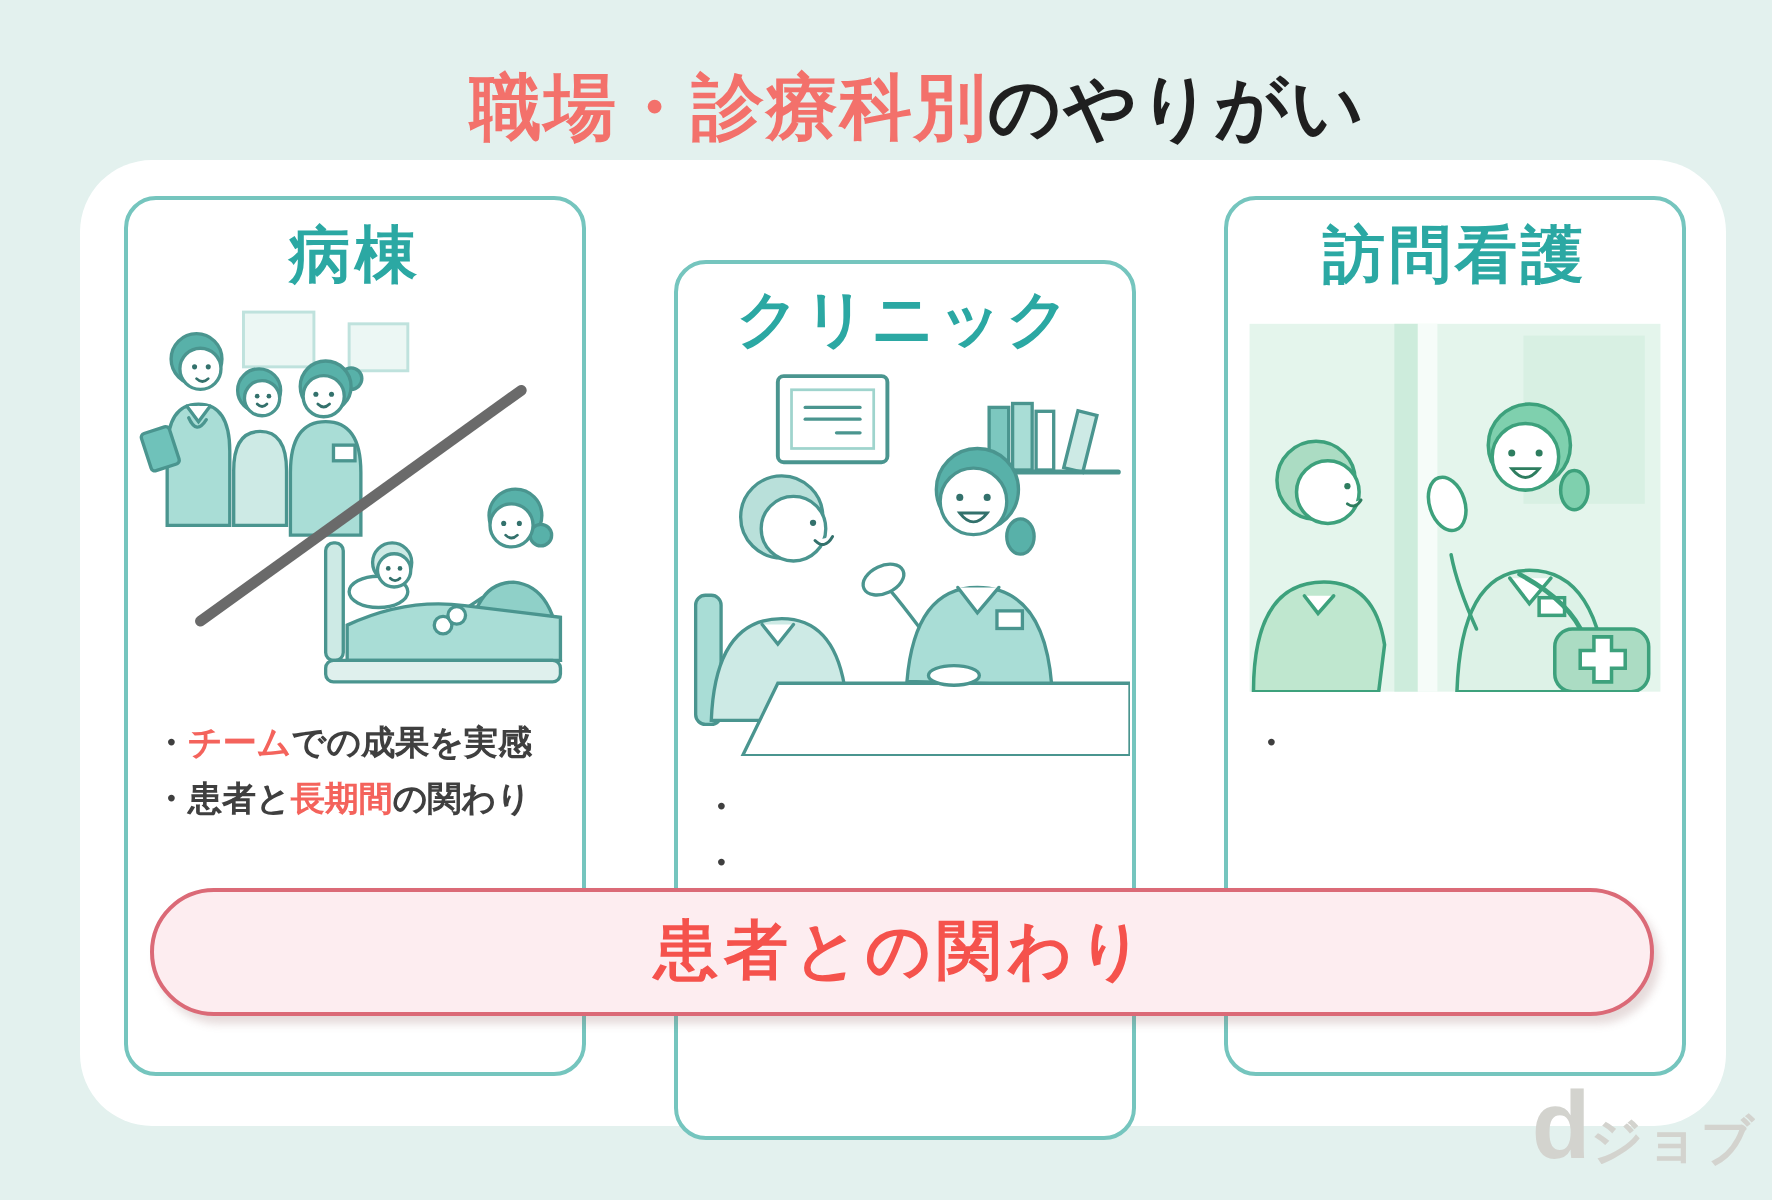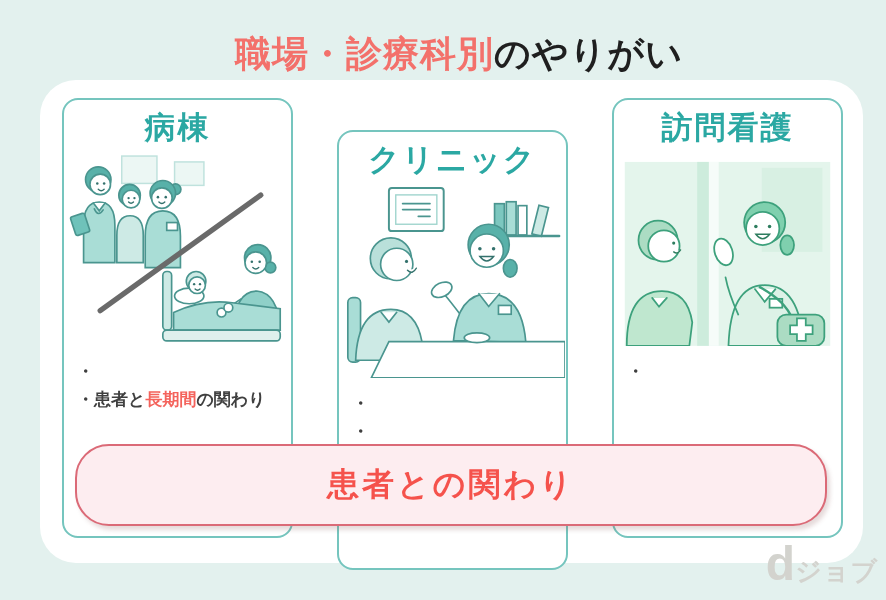--- a/index.html
+++ b/index.html
@@ -27,21 +27,21 @@
   .card h2{
     margin:10px 0 0;text-align:center;font-size:31px;line-height:1.15;
     color:#2ba8a3;font-weight:bold;letter-spacing:2px;
   }
   .illu{height:200px;margin-top:2px;display:flex;align-items:center;justify-content:center;}
   .bullets{list-style:none;margin:10px 0 0;padding:0 6px 0 13px;}
   .bullets li{display:flex;font-size:17px;font-weight:bold;color:#3f3f3f;line-height:1.66;}
   .bullets .dot{flex:none;}
   .bullets .red{color:#f4635c;}
   .banner{
-    position:absolute;left:35px;top:364px;width:752px;height:82px;z-index:3;
+    position:absolute;left:35px;top:364px;width:752px;height:64px;z-index:3;
     background:#fdedf0;border:2px solid #db6a77;border-radius:34px;
     box-sizing:border-box;display:flex;align-items:center;justify-content:center;
     font-size:32px;font-weight:bold;color:#f5524c;letter-spacing:3px;
     box-shadow:3px 4px 4px rgba(140,90,90,.22);
   }
   .logo{
     position:absolute;right:8px;top:540px;display:flex;align-items:baseline;
     color:#d3d3ce;font-weight:800;z-index:4;
   }
   .logo .logo-d{font-size:48px;line-height:1;}
@@ -125,20 +125,21 @@
           </g>
           <g stroke="#33716c" stroke-width="1.4" fill="none" stroke-linecap="round">
             <path d="M133 142 q2.5 2.5 5 0"></path>
               <path d="M192 120 q3 3 6 0"></path>
           </g>
         </svg>
       </div>
       <ul class="bullets">
         <li>
           <span class="dot">・</span>
+          <span><span class="red">チーム</span><span>での成果を実感</span></span>
         </li>
         <li>
           <span class="dot">・</span>
           <span><span>患者と</span><span class="red">長期間</span><span>の関わり</span></span>
         </li>
       </ul>
     </section>
 
     <section class="card card-2">
       <h2>クリニック</h2>

